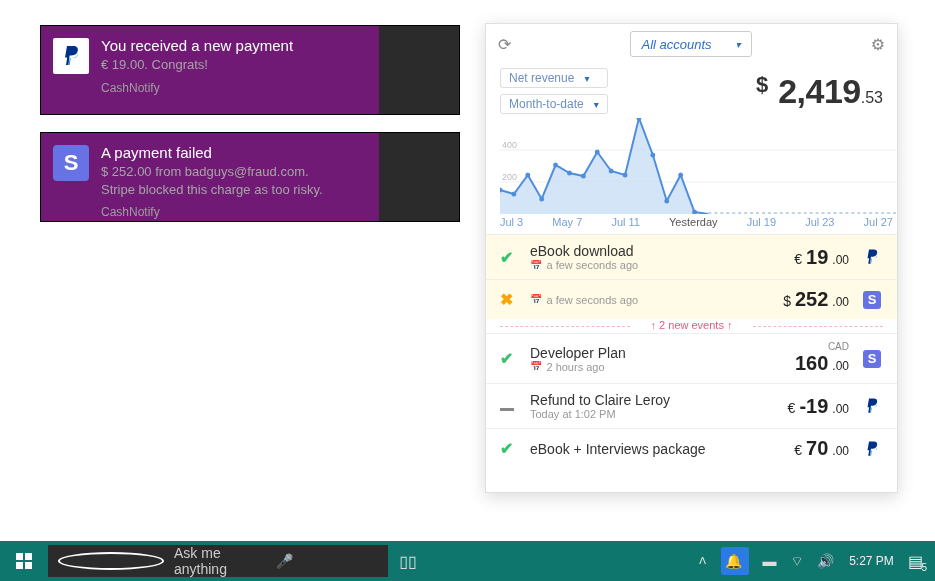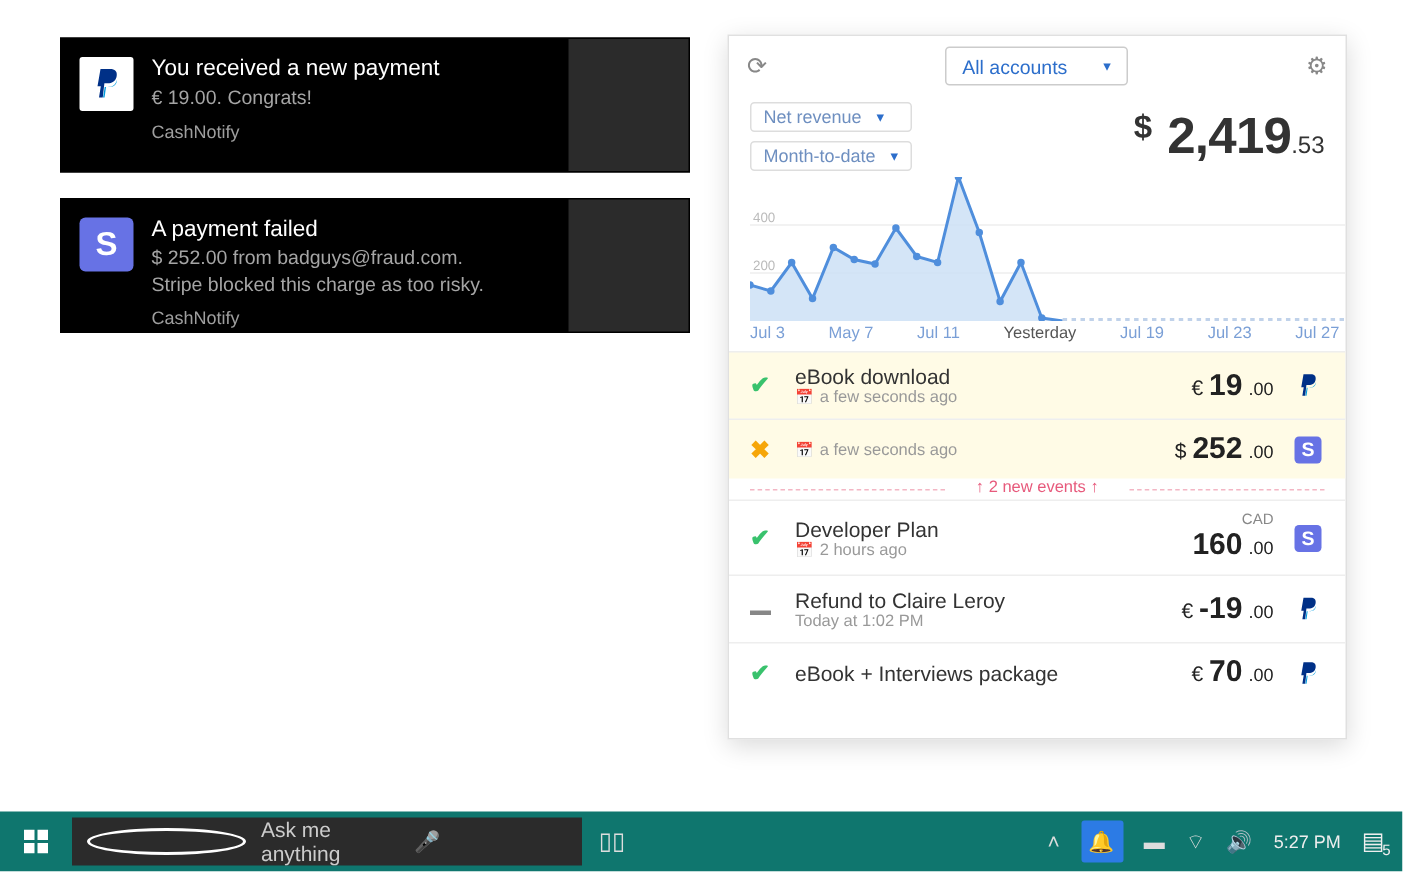--- a/index.html
+++ b/index.html
@@ -3,21 +3,21 @@
 <meta charset="utf-8">
 <style>
 * { margin: 0; padding: 0; box-sizing: border-box; font-family: "Segoe UI", Arial, sans-serif; }
 html, body { width: 935px; height: 581px; background: #fff; position: relative; overflow: hidden; }
 
 
 .toast {
   position: absolute;
   width: 420px;
   left: 40px;
-  background: #000000;
+  background: #701a75;
   color: #a5a5a5;
   display: flex;
   border: 1px solid #000;
 }
 .toast1 { top: 25px; height: 90px; }
 .toast2 { top: 132px; height: 90px; }
 .toast .icon-box {
   width: 60px; display:flex; align-items:flex-start; justify-content:center; padding-top:12px;
 }
 .toast .body { flex:1; padding:10px 8px 6px 0; line-height:1.35; }
@@ -33,21 +33,21 @@
 
 .panel {
   position:absolute; top:23px; left:485px; width:413px; height:470px;
   background:#fff; border:1px solid #e0e0e0; box-shadow:0 4px 16px rgba(0,0,0,.15);
   display:flex; flex-direction:column;
 }
 .panel-top { height:40px; display:flex; align-items:center; padding:0 12px; gap:8px; }
 .refresh, .gear { color:#888; font-size:16px; cursor:pointer; }
 .account-dd {
   margin:0 auto; border:1px solid #ccc; border-radius:3px; height:26px; padding:0 10px;
-  display:flex; align-items:center; gap:24px; font-size:13px; color:#2c6ecb; cursor:pointer;
+  display:flex; align-items:center; gap:24px; font-size:13px; color:#2c6ecb; cursor:pointer;font-style:italic;
 }
 .chev { color:#2c6ecb; font-size:10px; }
 
 .metrics-row { padding:4px 14px 0 14px; display:flex; justify-content:space-between; align-items:flex-start; }
 .filters { display:flex; flex-direction:column; gap:6px; }
 .pill {
   border:1px solid #ddd; border-radius:3px; font-size:12px; color:#6e8fc0;
   padding:2px 8px; display:inline-flex; align-items:center; gap:10px; cursor:pointer;
 }
 .big-amount { color:#333; text-align:right; padding-top:4px; }

